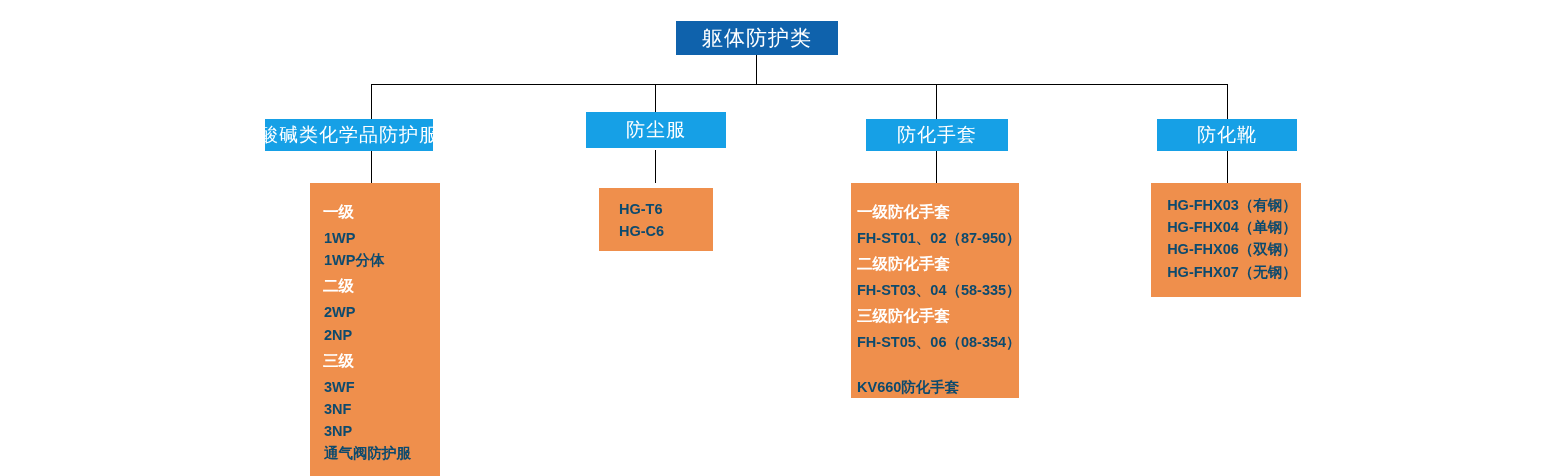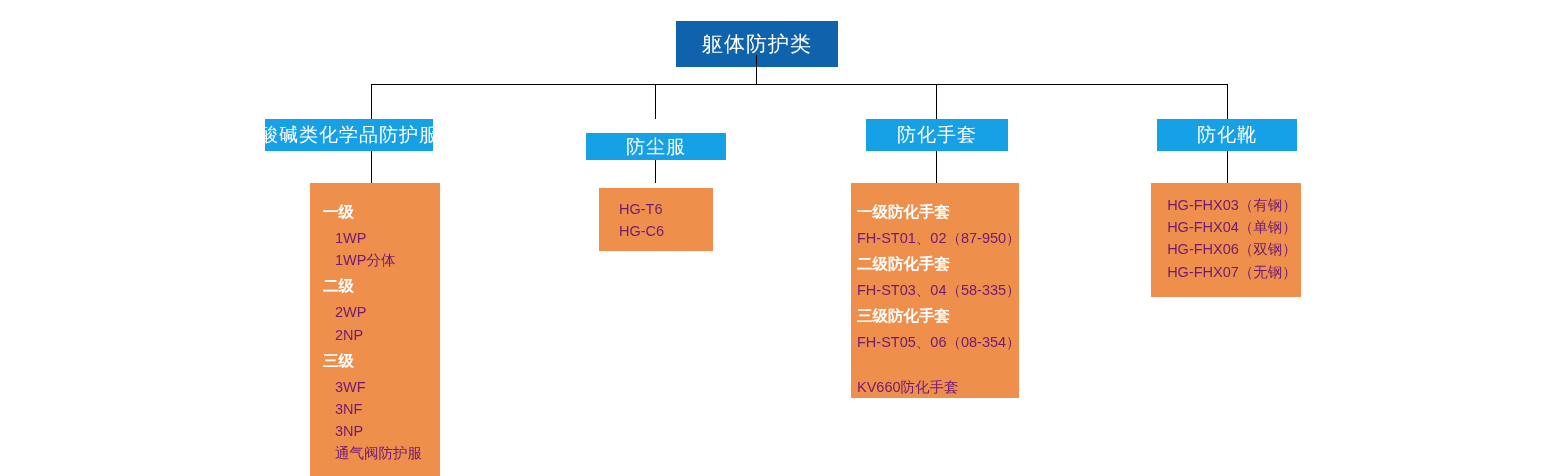--- a/index.html
+++ b/index.html
@@ -57,66 +57,67 @@
     overflow: hidden;
   }
   .panel-inner {
     padding: 14px 0 10px 0;
   }
   .panel .row {
     display: block;
     white-space: nowrap;
     line-height: 22.2px;
     font-size: 14.5px;
-    color: #701a75;
+    color: #0c4a6e;
+    font-weight: bold;
   }
   .panel .row.head {
     font-weight: bold;
     font-size: 15.5px;
     color: #ffffff;
     line-height: 30px;
   }
   .panel .row.spacer {
     line-height: 22px;
     height: 22px;
   }
-  .panel.indent-a .row { padding-left: 25px; }
+  .panel.indent-a .row { padding-left: 14px; }
   .panel.indent-b .row { padding-left: 20px; }
   .panel.indent-c .row { padding-left: 6px; }
   .panel.indent-d .row { padding-left: 12px; }
 
   .panel.col1 .row.head { padding-left: 13px; }
 </style>
 </head>
 <body>
 
 <div id="canvas">
 
-  <div class="node node-root" style="left:676px; top:21px; width:162px; height:46px;">
+  <div class="node node-root" style="left:676px; top:21px; width:162px; height:34px;">
     <span>躯体防护类</span>
   </div>
 
   <div class="line line-v" style="left:756px; top:55px; height:29px;"></div>
   <div class="line line-h" style="left:371px; top:84px; width:857px;"></div>
 
   <div class="line line-v" style="left:371px; top:84px; height:35px;"></div>
   <div class="line line-v" style="left:655px; top:84px; height:35px;"></div>
   <div class="line line-v" style="left:936px; top:84px; height:35px;"></div>
   <div class="line line-v" style="left:1227px; top:84px; height:35px;"></div>
 
   <div class="line line-v" style="left:371px; top:150px; height:33px;"></div>
   <div class="line line-v" style="left:655px; top:150px; height:33px;"></div>
   <div class="line line-v" style="left:936px; top:150px; height:33px;"></div>
   <div class="line line-v" style="left:1227px; top:150px; height:33px;"></div>
 
   <div class="node node-cat" style="left:265px; top:119px; width:168px; height:32px;">
     <span>酸碱类化学品防护服</span>
   </div>
 
-  <div class="node node-cat" style="left:586px; top:133px; width:140px; height:27px;">
+  <div class="node node-cat" style="left:586px; top:112px; width:140px; height:36px;">
     <span>防尘服</span>
   </div>
 
   <div class="node node-cat" style="left:866px; top:119px; width:142px; height:32px;">
     <span>防化手套</span>
   </div>
 
   <div class="node node-cat" style="left:1157px; top:119px; width:140px; height:32px;">
     <span>防化靴</span>
   </div>

